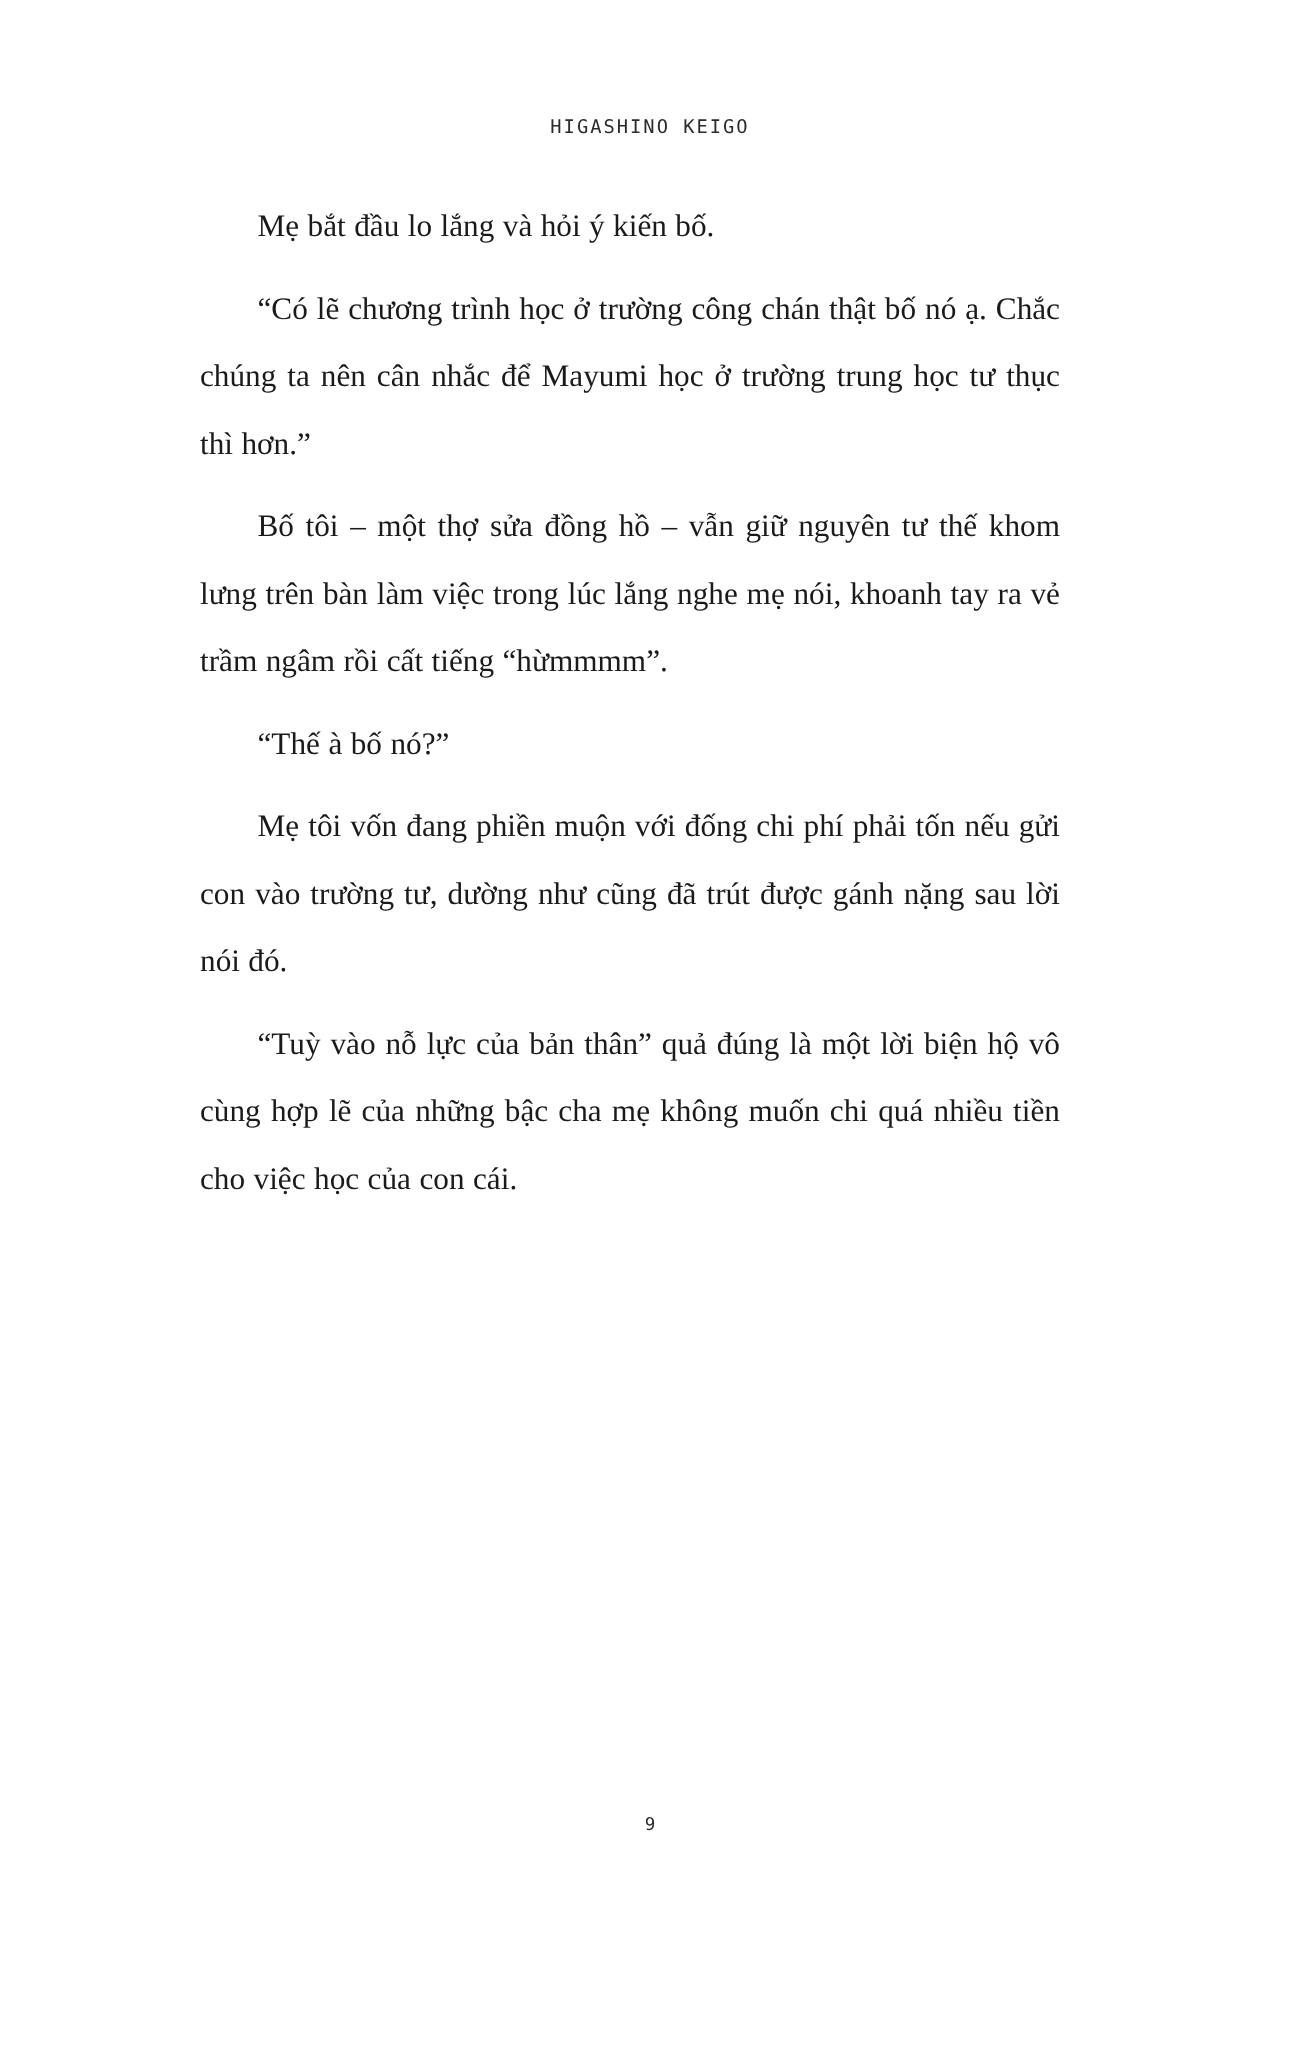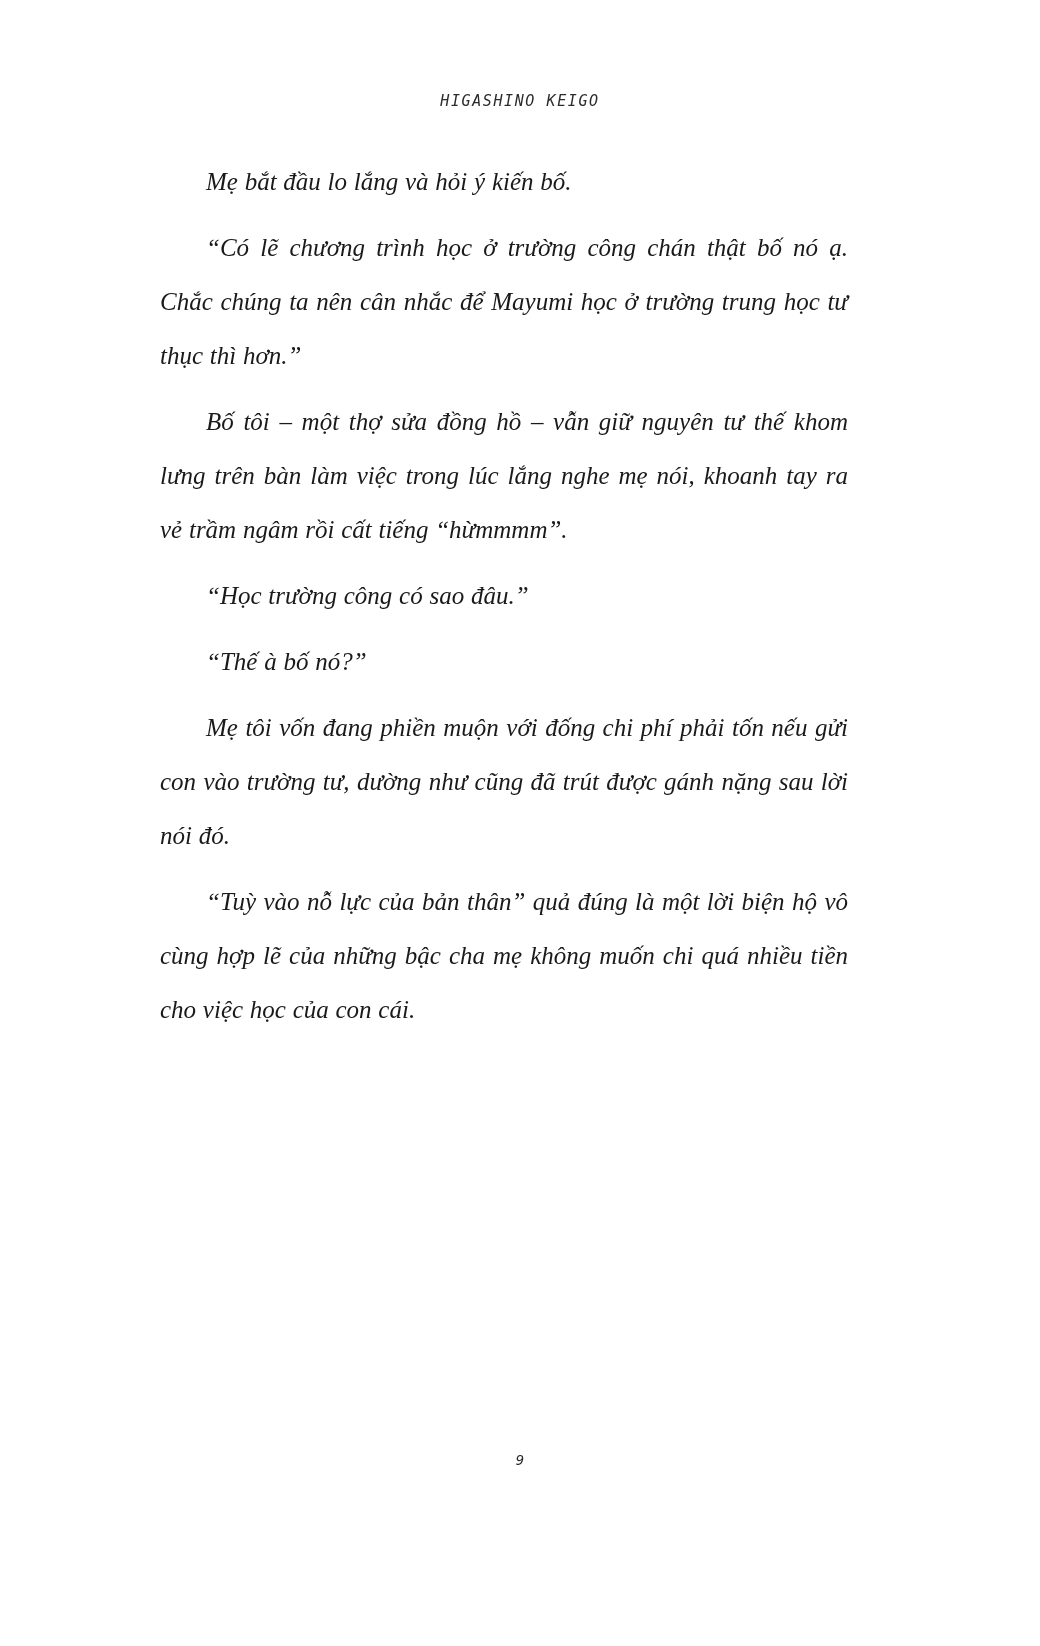--- a/index.html
+++ b/index.html
@@ -12,21 +12,20 @@
     height: 1646px;
     font-family: "Liberation Serif", serif;
     color: #1a1a1a;
     position: relative;
     overflow: hidden;
   }
   .page {
     position: absolute;
     inset: 0;
     padding: 0;
-    font-style: italic;
   }
   .running-head {
     position: absolute;
     top: 92px;
     left: 0;
     right: 0;
     text-align: center;
     font-family: "DejaVu Sans Mono", monospace;
     font-size: 15px;
     letter-spacing: 1.6px;
@@ -66,21 +65,20 @@
 <body>
 
 <div class="page">
 
   <div class="running-head">HIGASHINO KEIGO</div>
 
   <div class="body-text">
     <p>Mẹ bắt đầu lo lắng và hỏi ý kiến bố.</p>
     <p>“Có lẽ chương trình học ở trường công chán thật bố nó ạ. Chắc chúng ta nên cân nhắc để Mayumi học ở trường trung học tư thục thì hơn.”</p>
     <p>Bố tôi – một thợ sửa đồng hồ – vẫn giữ nguyên tư thế khom lưng trên bàn làm việc trong lúc lắng nghe mẹ nói, khoanh tay ra vẻ trầm ngâm rồi cất tiếng “hừmmmm”.</p>
-    <p class="last-short">“Học trường công có sao đâu.”</p>
     <p class="last-short">“Thế à bố nó?”</p>
     <p>Mẹ tôi vốn đang phiền muộn với đống chi phí phải tốn nếu gửi con vào trường tư, dường như cũng đã trút được gánh nặng sau lời nói đó.</p>
     <p>“Tuỳ vào nỗ lực của bản thân” quả đúng là một lời biện hộ vô cùng hợp lẽ của những bậc cha mẹ không muốn chi quá nhiều tiền cho việc học của con cái.</p>
   </div>
 
   <div class="folio">9</div>
 
 </div>
 
 </body></html>

